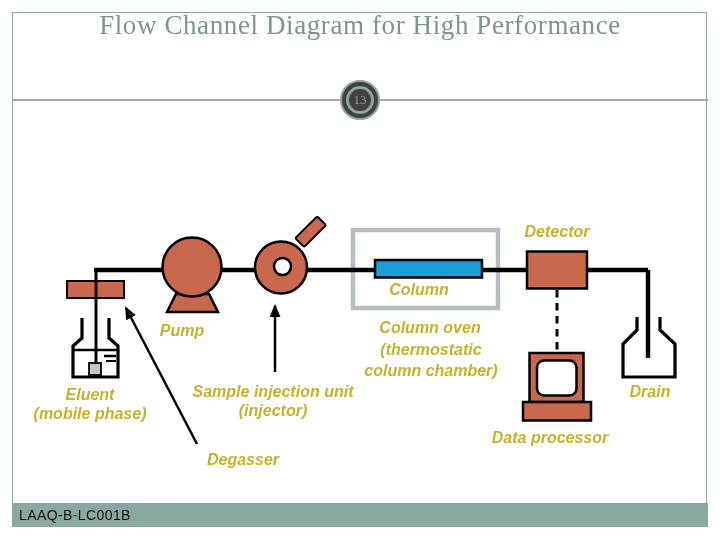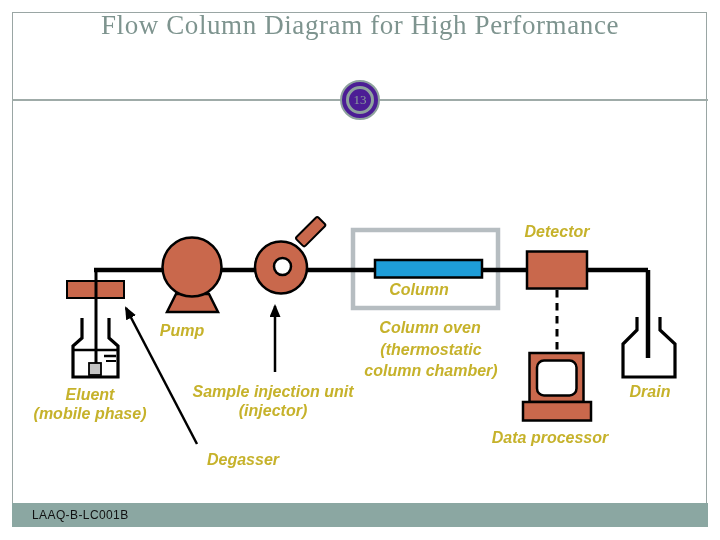--- a/index.html
+++ b/index.html
@@ -15,53 +15,53 @@
     position:absolute;left:12px;top:10px;width:696px;text-align:center;
     font-family:"Liberation Serif","DejaVu Serif",serif;
     font-size:27px;line-height:30px;letter-spacing:0.6px;
     color:#7E948F;font-weight:400;
   }
   .rule{
     position:absolute;left:12px;top:99px;width:696px;height:2px;background:#9FABA8;
   }
   .pagenum-outer{
     position:absolute;left:340px;top:80px;width:40px;height:40px;border-radius:50%;
-    background:#4c1d95;border:2px solid #8EA29E;box-sizing:border-box;
+    background:#404040;border:2px solid #8EA29E;box-sizing:border-box;
     display:flex;align-items:center;justify-content:center;
   }
   .pagenum-inner{
     width:28px;height:28px;border-radius:50%;border:3px solid #8EA29E;box-sizing:border-box;
     display:flex;align-items:center;justify-content:center;
     font-family:"Liberation Serif","DejaVu Serif",serif;
     font-size:13px;color:#8A9F9B;
   }
   svg.diagram{position:absolute;left:0;top:0;}
   .lbl{
     font-family:"Liberation Sans",sans-serif;
     font-style:italic;font-weight:bold;font-size:16px;
     fill:#C6B22B;text-anchor:middle;
   }
   .footer-bar{
     position:absolute;left:12px;top:503px;width:696px;height:24px;background:#8BA7A2;
     display:flex;align-items:center;
   }
   .footer-text{
-    margin-left:20px;font-size:12px;color:#111;letter-spacing:0.4px;
+    margin-left:7px;font-size:14px;color:#111;letter-spacing:0.4px;
     font-family:"Liberation Sans",sans-serif;
   }
 </style>
 </head>
 <body>
 
 <div class="slide">
 
   <div class="frame"></div>
 
   <div class="title">
-    <span style="display:block">Flow Column Diagram for High Performance</span>
+    <span style="display:block">Flow Channel Diagram for High Performance</span>
   </div>
 
   <div class="rule"></div>
 
   <div class="pagenum-outer">
     <div class="pagenum-inner">13</div>
   </div>
 
   <svg class="diagram" width="720" height="540" viewBox="0 0 720 540">
     <defs>

